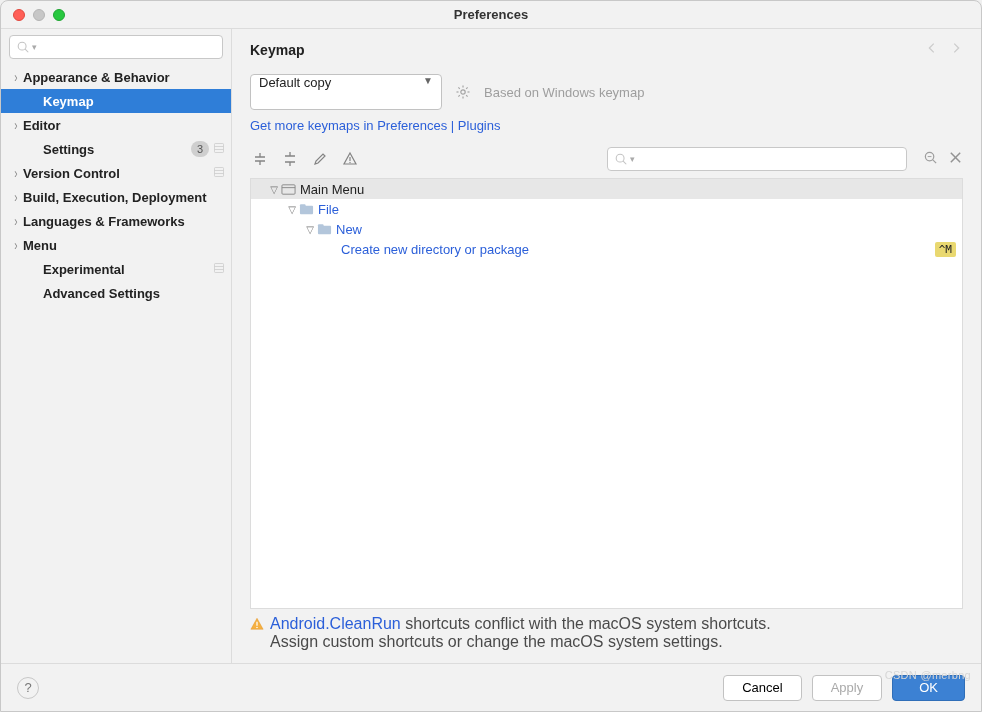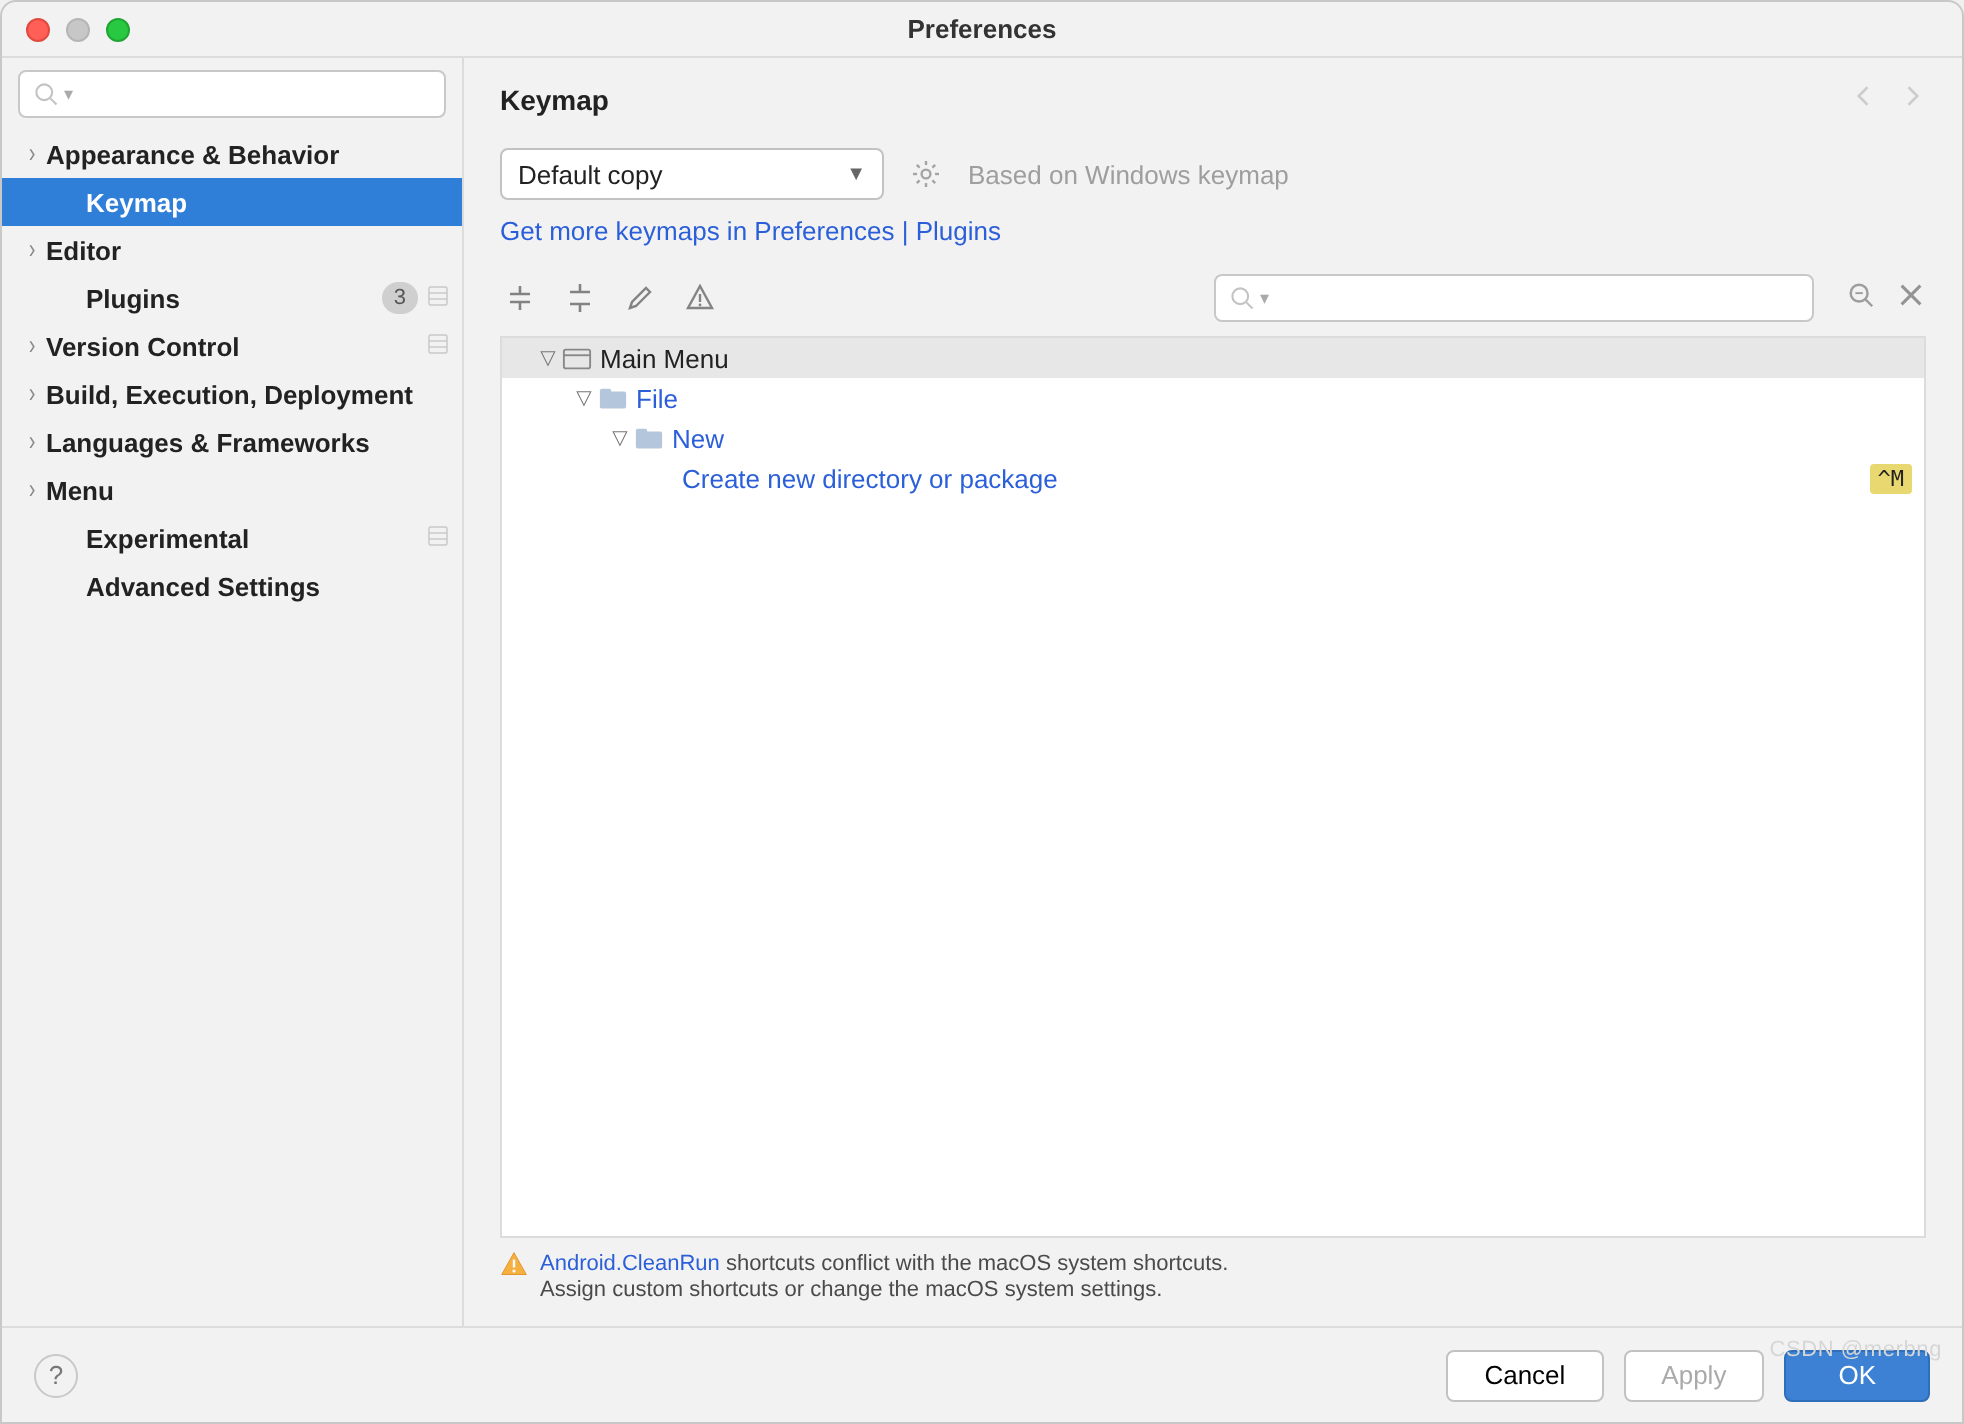--- a/index.html
+++ b/index.html
@@ -27,21 +27,21 @@
   .side-text { flex: 1; font-weight: 700; }
   .side-item.sub .side-text { font-weight: 600; }
   .badge-count { background: #cfcfcf; color: #555; font-size: 11px; border-radius: 8px; padding: 0 6px; height: 16px; display: flex; align-items: center; margin-right: 4px; }
   .cog-small { width: 12px; height: 12px; opacity: 0.45; }
   .main { flex: 1; display: flex; flex-direction: column; background: #f2f2f2; }
   .main-header { padding: 12px 18px 6px 18px; display: flex; align-items: center; }
   .main-title { font-size: 14px; font-weight: 700; flex: 1; }
   .nav-arrows { display: flex; gap: 10px; color: #bbb; }
   .nav-arrows svg { width: 14px; height: 14px; }
   .keymap-row { display: flex; align-items: center; gap: 10px; padding: 10px 18px 4px 18px; }
-  .kmselect { width: 192px; height: 26px; border: 1px solid #c2c2c2; border-radius: 4px; background: #fff; display: flex; align-items: center; padding: 0 8px; font-size: 13px; }
+  .kmselect { width: 192px; height: 36px; border: 1px solid #c2c2c2; border-radius: 4px; background: #fff; display: flex; align-items: flex-start; padding: 0 8px; font-size: 13px; }
   .kmselect .kmtxt { flex: 1; }
   .kmselect .kmarrow { font-size: 10px; color: #666; }
   .gear-btn { width: 22px; height: 22px; display: flex; align-items: center; justify-content: center; opacity: 0.55; }
   .based { color: #9e9e9e; font-size: 13px; }
   .link-row { padding: 4px 18px 8px 18px; display:flex; gap:4px;}
   .link { color: #2b5fd9; font-size: 13px; cursor: pointer; }
   .toolbar { display: flex; align-items: center; padding: 6px 18px; gap: 10px; border-bottom: 1px solid transparent; }
   .tbtn { width: 20px; height: 20px; display: flex; align-items: center; justify-content: center; opacity: 0.7; cursor: pointer; }
   .tbtn svg { width: 16px; height: 16px; }
   .tspacer { flex: 1; }
@@ -52,21 +52,21 @@
   .tree { flex: 1; overflow: auto; }
   .tree-row { height: 20px; display: flex; align-items: center; font-size: 13px; }
   .tree-row.root { background: #e7e7e7; }
   .t-arrow { width: 14px; display: inline-flex; justify-content:center; font-size: 10px; color: #777; }
   .t-ic { width: 15px; height: 15px; margin-right: 4px; display:inline-flex; align-items:center; justify-content:center;}
   .t-ic svg { width:15px; height:15px; }
   .folder-svg rect { fill: #b3c6db; }
   .t-txt { color: #222; }
   .t-txt.link { color: #2b5fd9; }
   .shortcut { margin-left: auto; margin-right: 6px; background: #e9d870; border-radius: 2px; padding: 1px 4px; font-size: 11px; font-family: ui-monospace, Menlo, monospace; }
-  .warning-area { padding: 6px 18px 12px 18px; font-size: 11px; }
+  .warning-area { padding: 6px 18px 12px 18px; font-size: 16px; }
   .warn-line { display: flex; align-items: center; gap: 6px; }
   .warn-ic { width: 14px; height: 14px; }
   .warn-link { color: #2b5fd9; }
   .warn-txt { color: #4a4a4a; }
   .warn-sub { color: #4a4a4a; padding-left: 20px; }
   .footer { border-top: 1px solid #dcdcdc; height: 48px; display: flex; align-items: center; padding: 0 16px; }
   .help { width: 22px; height: 22px; border: 1px solid #c8c8c8; border-radius: 50%; display:flex; align-items:center; justify-content:center; color:#777; font-size:13px; cursor:pointer;}
   .foot-spacer { flex: 1; }
   .btn { height: 26px; padding: 0 18px; border: 1px solid #c2c2c2; border-radius: 4px; background: #fff; font-size: 13px; cursor: pointer; margin-left: 10px; }
   .btn.disabled { color: #aaa; }
@@ -106,21 +106,21 @@
           <div class="side-item sub selected">
             <span class="s-arrow"></span>
             <span class="side-text">Keymap</span>
           </div>
           <div class="side-item">
             <span class="s-arrow" style="transform: scaleY(1.4);">›</span>
             <span class="side-text">Editor</span>
           </div>
           <div class="side-item sub">
             <span class="s-arrow"></span>
-            <span class="side-text">Plugins</span>
+            <span class="side-text">Settings</span>
             <span class="badge-count">3</span>
             <span><svg class="cog-small" viewBox="0 0 16 16">
                 <rect x="2" y="2" width="12" height="12" rx="1" fill="none" stroke="#999" stroke-width="1"></rect>
                 <line x1="2" y1="6" x2="14" y2="6" stroke="#999"></line>
                 <line x1="2" y1="10" x2="14" y2="10" stroke="#999"></line>
               </svg></span>
           </div>
           <div class="side-item">
             <span class="s-arrow" style="transform: scaleY(1.4);">›</span>
             <span class="side-text">Version Control</span>

